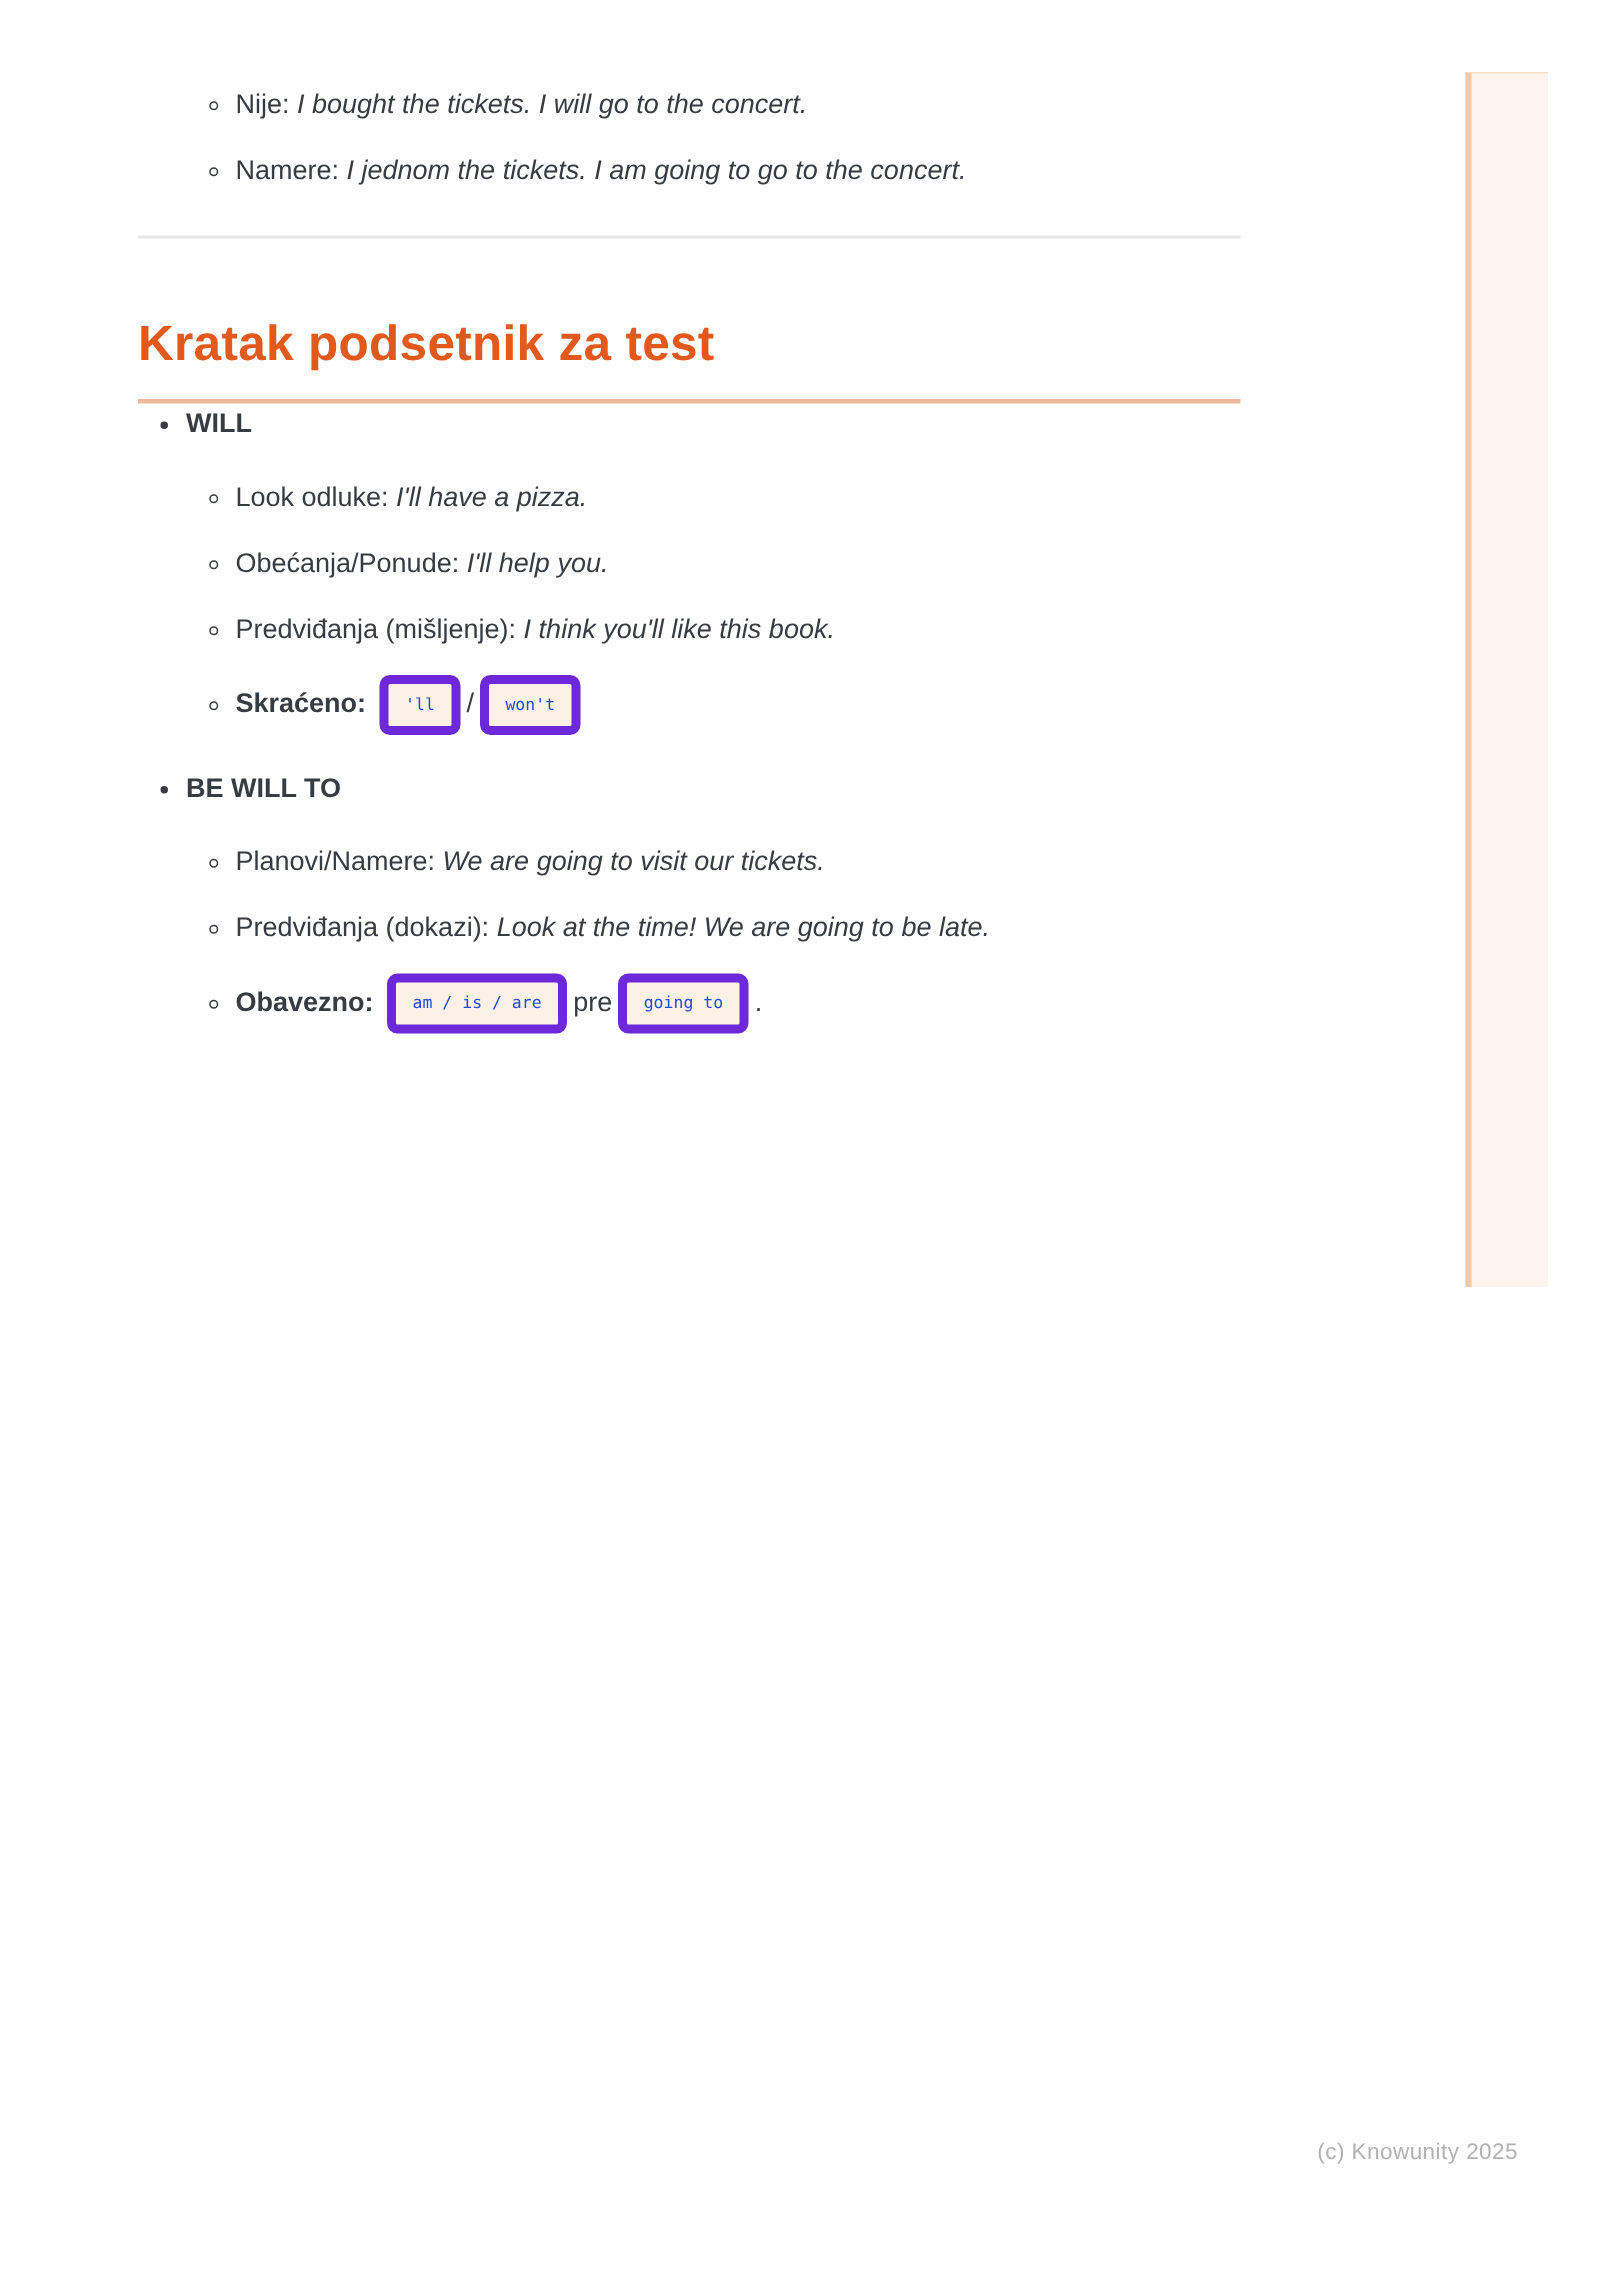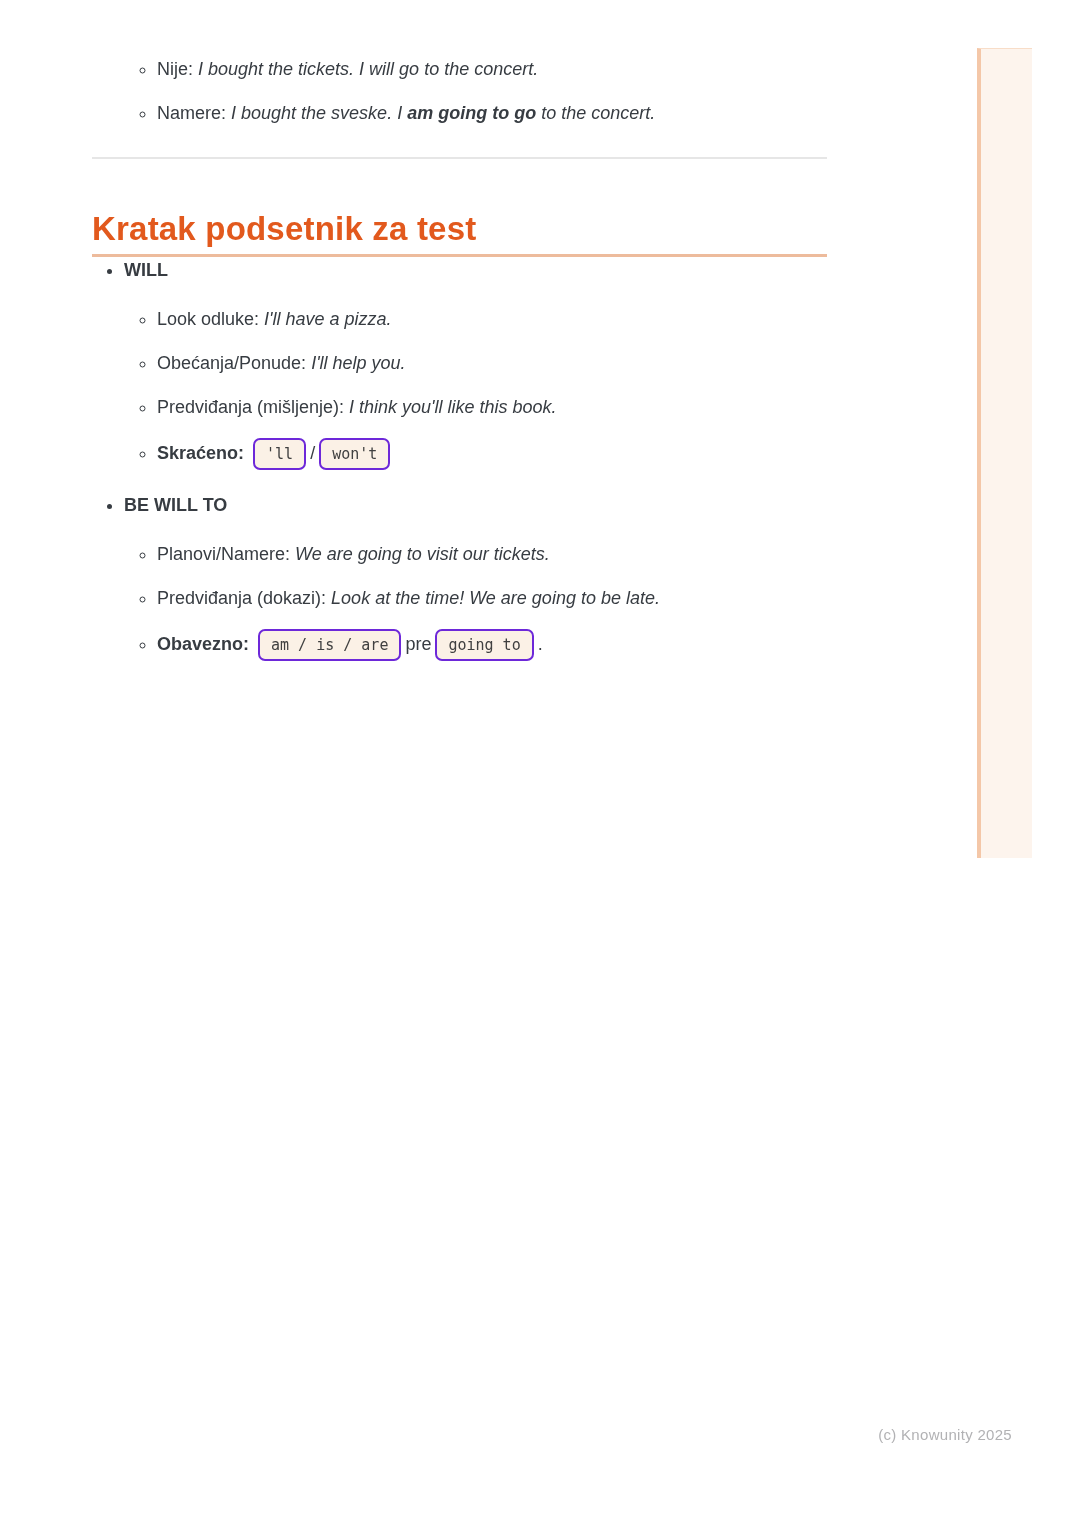--- a/index.html
+++ b/index.html
@@ -50,49 +50,49 @@
   .inner-list {
     list-style-type: circle;
     padding-left: 33px;
     margin-top: 22px;
   }
   .inner-list > li {
     line-height: 27px;
     margin-bottom: 17px;
   }
   em { }
-  .bold-italic { font-style: italic; font-weight: bold; }
+  .bold-italic { font-style: italic; font-weight: normal; }
   strong, .bold { font-weight: bold; }
   
   .divider {
     border: none;
     height: 2px;
     background: #e6e6e6;
     margin-top: 30px;
   }
   
   .section-title {
     margin-top: 50px;
     font-size: 33px;
     line-height: 40px;
     font-weight: bold;
     color: #e2591d;
-    padding-bottom: 5px;
+    padding-bottom: 17px;
     border-bottom: 3px solid #edbb9c;
     letter-spacing: 0.2px;
   }
   
   .code-chip {
     display: inline-block;
     font-family: "DejaVu Sans Mono", "Liberation Mono", monospace;
-    font-size: 15px;
+    font-size: 11px;
     line-height: 20px;
-    color: #404040;
+    color: #1d4ed8;
     background: #fbf1e6;
-    border: 2px solid #6d28d9;
+    border: 6px solid #6d28d9;
     border-radius: 7px;
     padding: 4px 11px;
     margin: 0 4px;
     vertical-align: middle;
     white-space: pre;
   }
   
   .tasks {
     margin-top: 20px;
     line-height: 36px;
@@ -115,21 +115,21 @@
 
   <div class="side-strip"></div>
 
   <div class="content">
 
     <ul class="intro-list">
       <li>
         <span>Nije: </span><em>I bought the tickets. I will go to the concert.</em>
       </li>
       <li>
-        <span>Namere: </span><em>I bought the sveske. I </em><span class="bold-italic">am going to go</span><em> to the concert.</em>
+        <span>Namere: </span><em>I jednom the tickets. I </em><span class="bold-italic">am going to go</span><em> to the concert.</em>
       </li>
     </ul>
 
     <hr class="divider">
 
     <h2 class="section-title">Kratak podsetnik za test</h2>
 
     <ul class="outer-list">
 
       <li>

